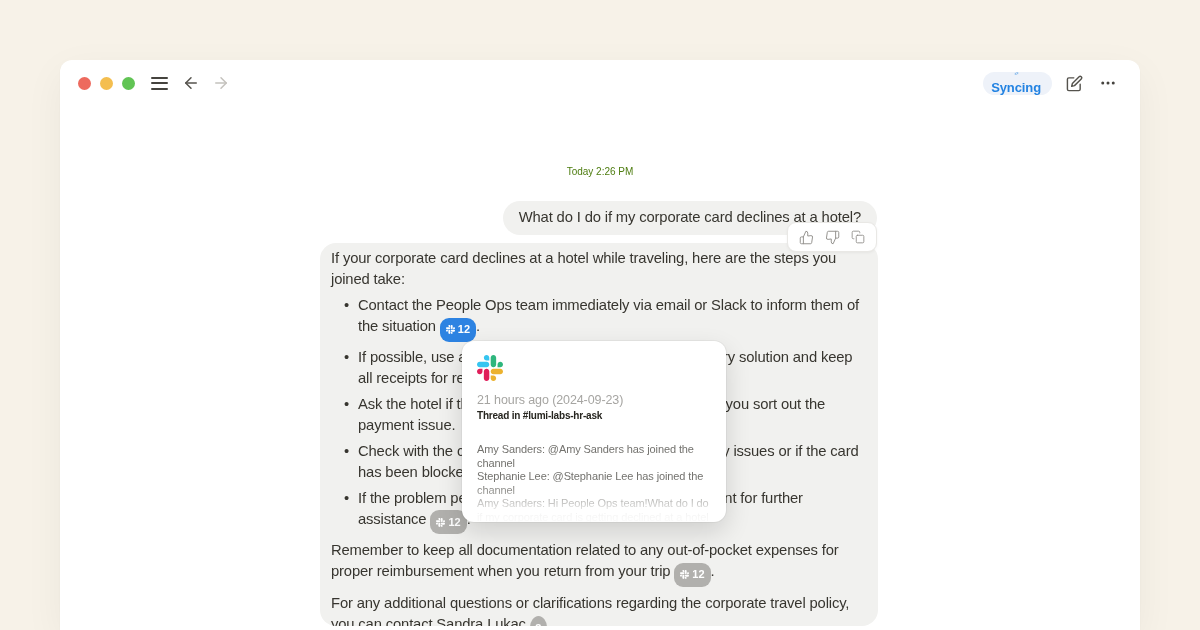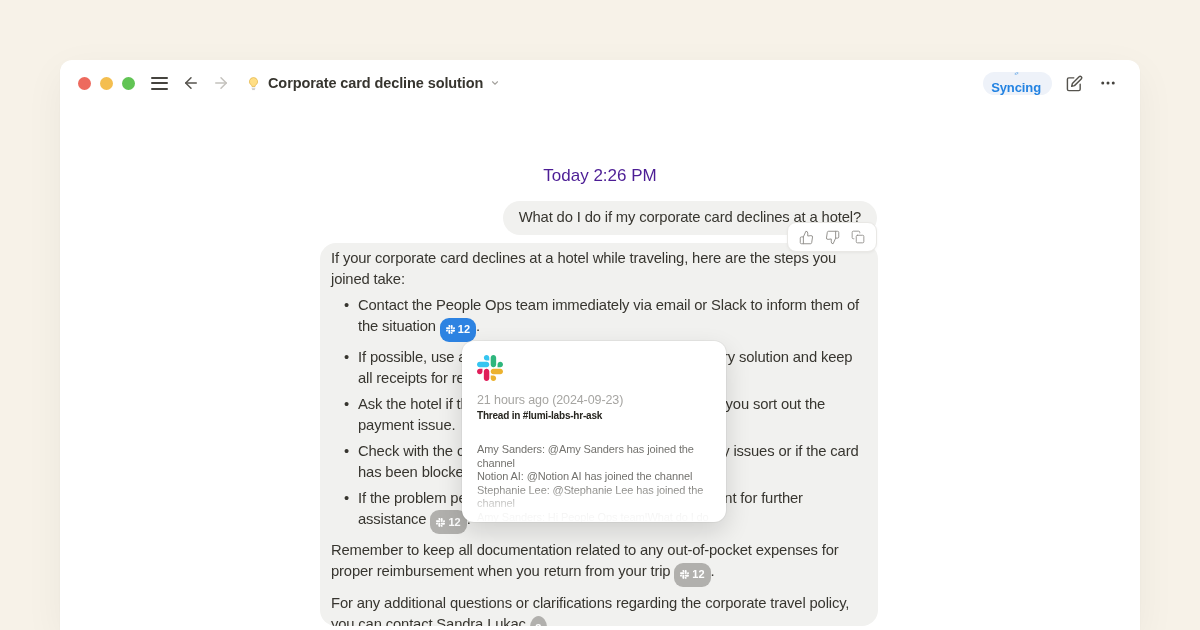--- a/index.html
+++ b/index.html
@@ -31,21 +31,21 @@
   .hdr-spacer { flex:1; }
   .sync-pill {
     display:flex; align-items:center; gap:5px; background:#EEF2F9;
     border:none; border-radius:12px; height:23px; padding:0 11px 0 8px; cursor:pointer;flex-direction:column;
   }
   .sync-pill span { color:#2383E2; font-size:13px; font-weight:700; letter-spacing:-.1px; }
   .icon-btn { background:none; border:none; cursor:pointer; display:flex; align-items:center; justify-content:center; width:28px; height:28px; }
   
   .timestamp {
     position:absolute; left:0; right:0; top:106px; text-align:center;
-    color:#4c1d95; font-size:17px;
+    color:#4d7c0f; font-size:10px;
   }
   .user-bubble {
     position:absolute; top:141px; right:263px; height:34px;
     background:#F1F1EF; border-radius:17px; padding:8px 16px 0;
     font-size:14.8px; letter-spacing:-.15px; white-space:nowrap; color:#37352F;
   }
   .fb-bar {
     position:absolute; top:162px; right:263px; height:30px;
     background:#FFFFFF; border:1px solid #E9E8E5; border-radius:9px;
     box-shadow:0 1px 3px rgba(0,0,0,.05);
@@ -111,30 +111,20 @@
           <path d="M19 12H5"></path>
           <path d="M12 19l-7-7 7-7"></path>
         </svg>
     </button>
     <button class="hbtn">
       <svg width="18" height="18" viewBox="0 0 24 24" fill="none" stroke="#C4C2BD" stroke-width="2" stroke-linecap="round" stroke-linejoin="round">
           <path d="M5 12h14"></path>
           <path d="M12 5l7 7-7 7"></path>
         </svg>
     </button>
-    <div class="title-row">
-      <svg width="15" height="15" viewBox="0 0 24 24">
-          <path fill="#FFDE85" stroke="#E3B54A" stroke-width="1.2" d="M12 2.5a6.5 6.5 0 0 0-3.8 11.8c.9.7 1.3 1.5 1.3 2.4h5c0-.9.4-1.7 1.3-2.4A6.5 6.5 0 0 0 12 2.5z"></path>
-          <path stroke="#C9C7C2" stroke-width="1.5" stroke-linecap="round" fill="none" d="M9.8 19.6h4.4M10.4 21.7h3.2"></path>
-        </svg>
-      <span class="doc-title">Corporate card decline solution</span>
-      <svg width="10" height="10" viewBox="0 0 24 24" fill="none" stroke="#A5A39E" stroke-width="2.6" stroke-linecap="round" stroke-linejoin="round">
-          <path d="M6 9l6 6 6-6"></path>
-        </svg>
-    </div>
     <div class="hdr-spacer"></div>
     <button class="sync-pill">
       <svg width="13" height="13" viewBox="0 0 24 24" fill="none" stroke="#2383E2" stroke-width="2.4" stroke-linecap="round" stroke-linejoin="round">
           <polyline points="23 4 23 10 17 10"></polyline>
           <polyline points="1 20 1 14 7 14"></polyline>
           <path d="M3.5 9a9 9 0 0 1 14.9-3.4L23 10M1 14l4.6 4.4A9 9 0 0 0 20.5 15"></path>
         </svg>
       <span>Syncing</span>
     </button>
     <button class="icon-btn" style="margin-left:8px;">
@@ -231,21 +221,20 @@
           <path fill="#36C5F0" d="M45.2 25.8c-7.1 0-12.9-5.8-12.9-12.9S38.1 0 45.2 0s12.9 5.8 12.9 12.9v12.9H45.2zM45.2 32.3c7.1 0 12.9 5.8 12.9 12.9s-5.8 12.9-12.9 12.9H12.9C5.8 58.1 0 52.3 0 45.2s5.8-12.9 12.9-12.9h32.3z"></path>
           <path fill="#2EB67D" d="M97 45.2c0-7.1 5.8-12.9 12.9-12.9s12.9 5.8 12.9 12.9-5.8 12.9-12.9 12.9H97V45.2zM90.5 45.2c0 7.1-5.8 12.9-12.9 12.9s-12.9-5.8-12.9-12.9V12.9C64.7 5.8 70.5 0 77.6 0s12.9 5.8 12.9 12.9v32.3z"></path>
           <path fill="#ECB22E" d="M77.6 97c7.1 0 12.9 5.8 12.9 12.9s-5.8 12.9-12.9 12.9-12.9-5.8-12.9-12.9V97h12.9zM77.6 90.5c-7.1 0-12.9-5.8-12.9-12.9s5.8-12.9 12.9-12.9h32.3c7.1 0 12.9 5.8 12.9 12.9s-5.8 12.9-12.9 12.9H77.6z"></path>
         </svg>
       </div>
     <div class="popup-ts">21 hours ago (2024-09-23)</div>
     <div class="popup-title">Thread in #lumi-labs-hr-ask</div>
     <div class="popup-msgs">
       <div>
           <div>Amy Sanders: @Amy Sanders has joined the channel</div>
-          <div>Notion AI: @Notion AI has joined the channel</div>
           <div>Stephanie Lee: @Stephanie Lee has joined the channel</div>
           <div>Amy Sanders: Hi People Ops team!What do I do if my corporate card is getting declined at a hotel while traveling?</div>
         </div>
       <div class="popup-fade"></div>
     </div>
   </div>
 
 </div>
 
 </body></html>

